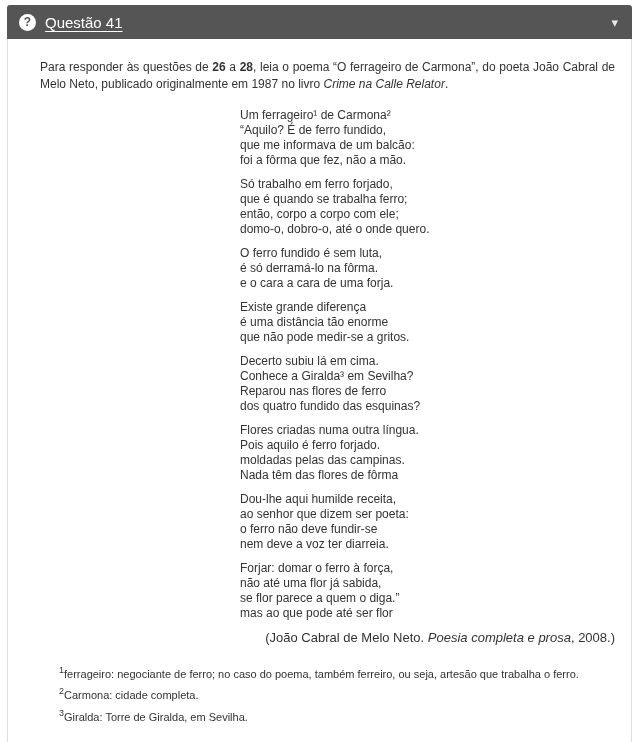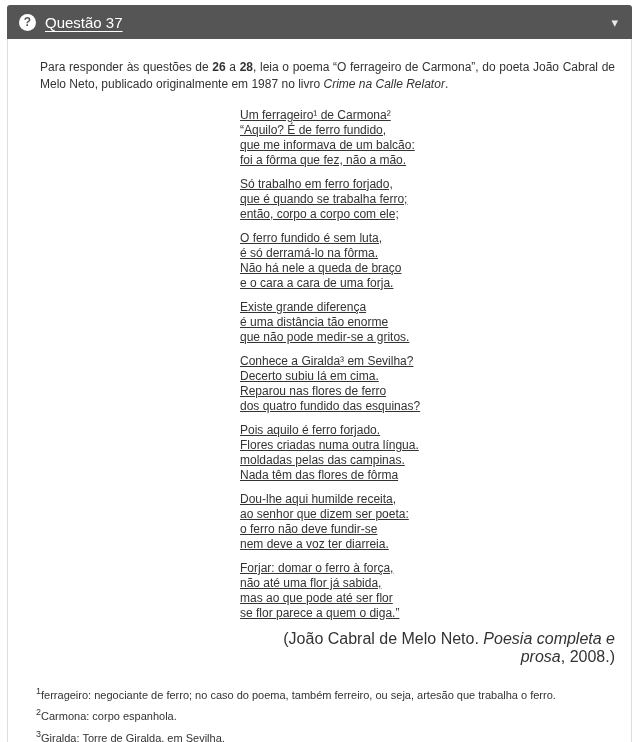--- a/index.html
+++ b/index.html
@@ -61,104 +61,104 @@
     line-height: 1.45;
     text-align: justify;
     margin: 0 0 14px 0;
   }
   .intro b { font-weight: bold; }
   .intro i { font-style: italic; }
   .poem {
     margin-left: 200px;
     font-size: 12px;
   }
-  .stanza { margin-bottom: 9px; text-decoration: underline; }
+  .stanza { margin-bottom: 9px; }
   .verse { line-height: 15px; white-space: nowrap; }
   .citation {
     text-align: right;
-    font-size: 16px;
+    font-size: 13px;
     margin-top: 8px;
     color: #333333;
   }
   .citation i { font-style: italic; }
   .footnotes {
     margin-top: 16px;
     margin-left: -4px;
     font-size: 11px;
   }
-  .footnote { line-height: 18px; }
+  .footnote { line-height: 18px; margin-left: 23px; }
   .footnote sup { font-size: 9px; }
 </style>
 </head>
 <body>
 
 <div class="question-panel">
 
   <div class="panel-header">
     <span class="help-icon">?</span>
-    <span class="panel-title">Questão 37</span>
+    <span class="panel-title">Questão 41</span>
     <span class="collapse-caret">▾</span>
   </div>
 
   <div class="panel-body">
 
     <p class="intro"><span>Para responder às questões de </span><b>26</b><span> a </span><b>28</b><span>, leia o poema “O ferrageiro de Carmona”, do poeta João Cabral de Melo Neto, publicado originalmente em 1987 no livro </span><i>Crime na Calle Relator</i><span>.</span></p>
 
     <div class="poem">
       <div>
           <div class="stanza">
             <div class="verse">Um ferrageiro¹ de Carmona²</div>
             <div class="verse">“Aquilo? É de ferro fundido,</div>
             <div class="verse">que me informava de um balcão:</div>
             <div class="verse">foi a fôrma que fez, não a mão.</div>
           </div>
           <div class="stanza">
             <div class="verse">Só trabalho em ferro forjado,</div>
             <div class="verse">que é quando se trabalha ferro;</div>
             <div class="verse">então, corpo a corpo com ele;</div>
+            <div class="verse">domo-o, dobro-o, até o onde quero.</div>
           </div>
           <div class="stanza">
             <div class="verse">O ferro fundido é sem luta,</div>
             <div class="verse">é só derramá-lo na fôrma.</div>
-            <div class="verse">Não há nele a queda de braço</div>
             <div class="verse">e o cara a cara de uma forja.</div>
           </div>
           <div class="stanza">
             <div class="verse">Existe grande diferença</div>
             <div class="verse">é uma distância tão enorme</div>
             <div class="verse">que não pode medir-se a gritos.</div>
           </div>
           <div class="stanza">
+            <div class="verse">Decerto subiu lá em cima.</div>
             <div class="verse">Conhece a Giralda³ em Sevilha?</div>
-            <div class="verse">Decerto subiu lá em cima.</div>
             <div class="verse">Reparou nas flores de ferro</div>
             <div class="verse">dos quatro fundido das esquinas?</div>
           </div>
           <div class="stanza">
+            <div class="verse">Flores criadas numa outra língua.</div>
             <div class="verse">Pois aquilo é ferro forjado.</div>
-            <div class="verse">Flores criadas numa outra língua.</div>
             <div class="verse">moldadas pelas das campinas.</div>
             <div class="verse">Nada têm das flores de fôrma</div>
           </div>
           <div class="stanza">
             <div class="verse">Dou-lhe aqui humilde receita,</div>
             <div class="verse">ao senhor que dizem ser poeta:</div>
             <div class="verse">o ferro não deve fundir-se</div>
             <div class="verse">nem deve a voz ter diarreia.</div>
           </div>
           <div class="stanza">
             <div class="verse">Forjar: domar o ferro à força,</div>
             <div class="verse">não até uma flor já sabida,</div>
+            <div class="verse">se flor parece a quem o diga.”</div>
             <div class="verse">mas ao que pode até ser flor</div>
-            <div class="verse">se flor parece a quem o diga.”</div>
           </div>
         </div>
       <div class="citation"><span>(João Cabral de Melo Neto. </span><i>Poesia completa e prosa</i><span>, 2008.)</span></div>
     </div>
 
     <div class="footnotes">
         <div class="footnote"><sup>1</sup><span>ferrageiro: negociante de ferro; no caso do poema, também ferreiro, ou seja, artesão que trabalha o ferro.</span></div>
-        <div class="footnote"><sup>2</sup><span>Carmona: corpo espanhola.</span></div>
+        <div class="footnote"><sup>2</sup><span>Carmona: cidade completa.</span></div>
         <div class="footnote"><sup>3</sup><span>Giralda: Torre de Giralda, em Sevilha.</span></div>
       </div>
 
   </div>
 </div>
 
 </body></html>

